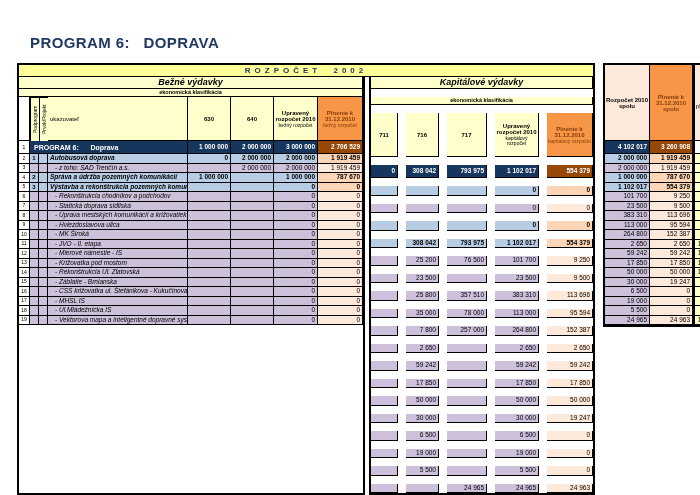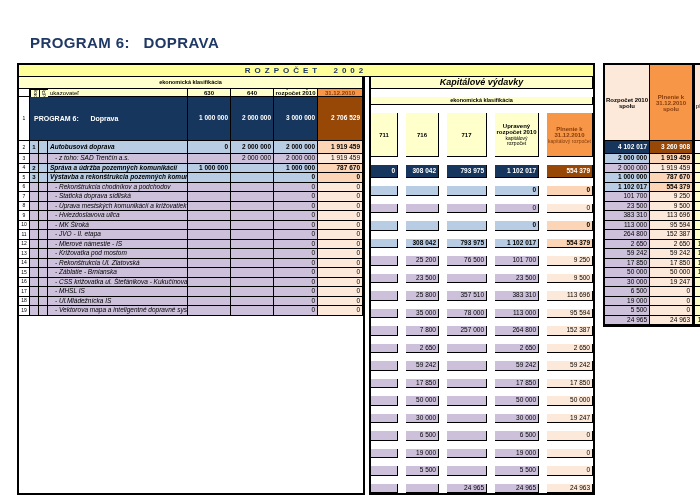--- a/index.html
+++ b/index.html
@@ -53,20 +53,21 @@
 <body>
 
 <div class="title">PROGRAM 6:   DOPRAVA</div>
 
 <div class="wrap">
   <div class="main">
     <div class="band">ROZPOČET  2002</div>
     <div class="blocks">
 
       <div class="tbl" id="tableL">
+        <div class="c sec span-all">Bežné výdavky</div>
         <div class="c eko span-all">ekonomická klasifikácia</div>
         <div class="c hc corner"></div>
         <div class="c hc vert">Podprogram</div>
         <div class="c hc vert">Prvok/Projekt</div>
         <div class="c hc ukazhdr">ukazovateľ</div>
         <div class="c hc">630</div>
         <div class="c hc">640</div>
         <div class="c hc">
           <span>Upravený rozpočet 2010</span>
           <span class="subhdr">bežný rozpočet</span>

